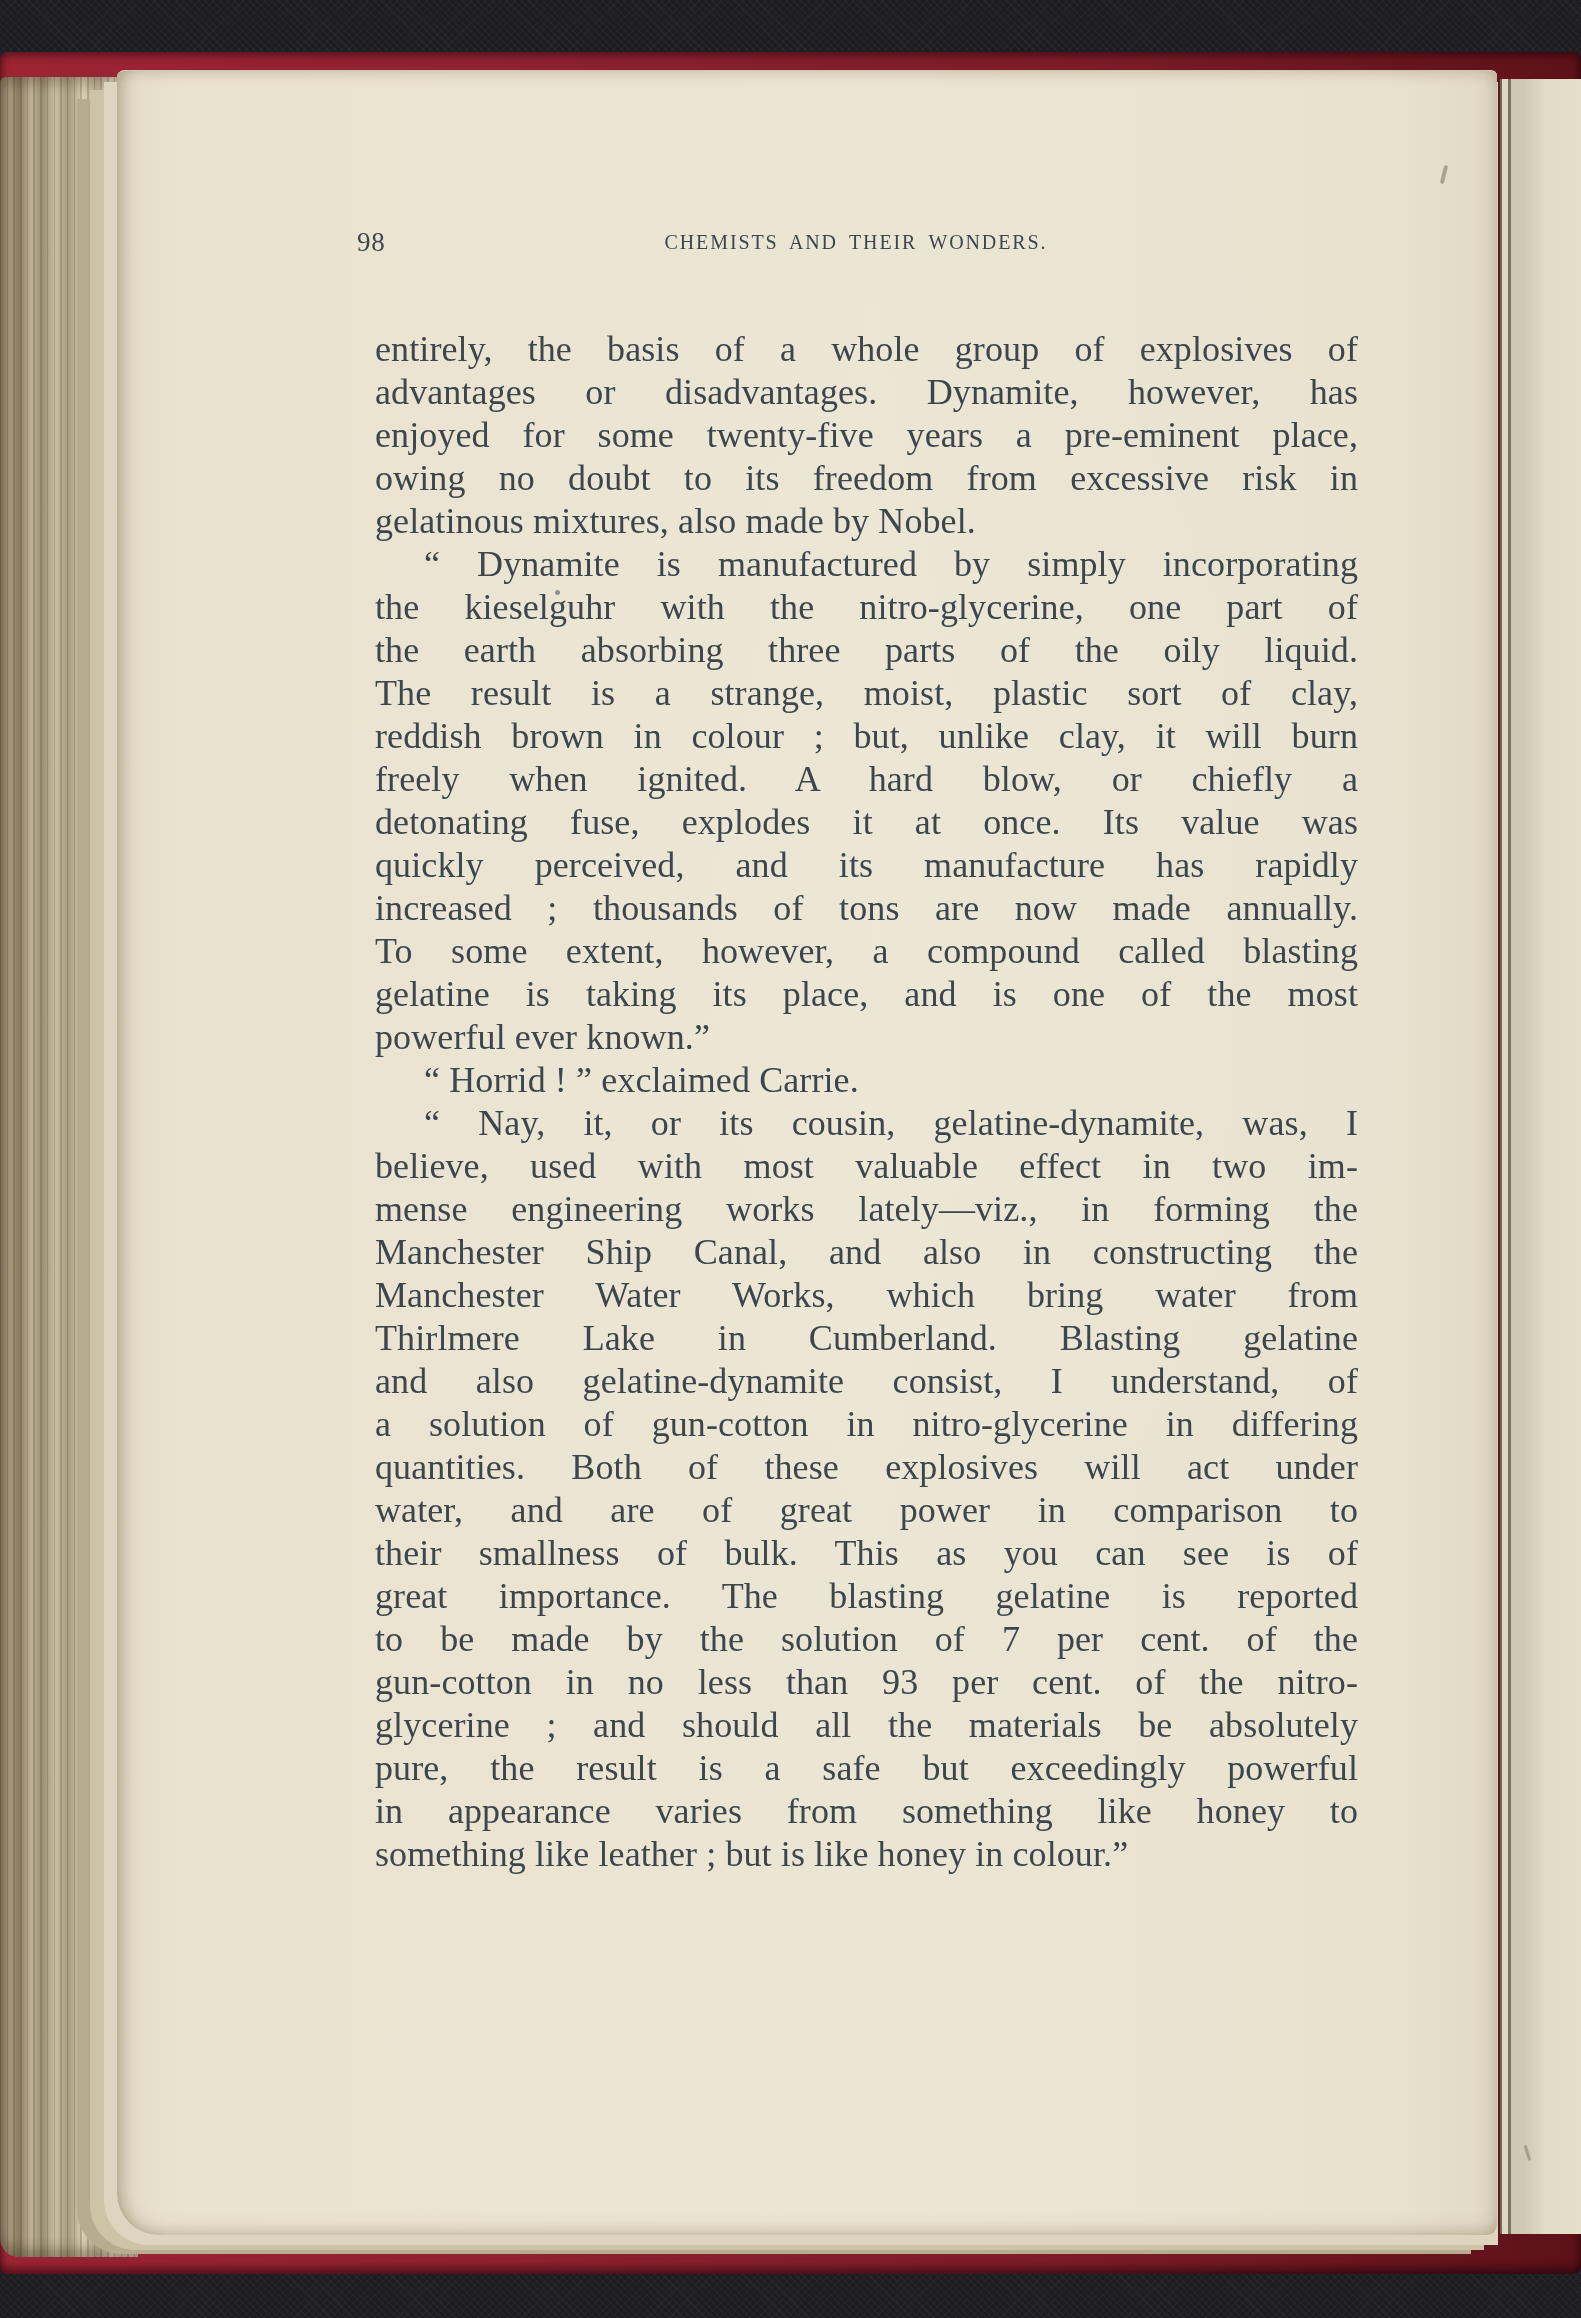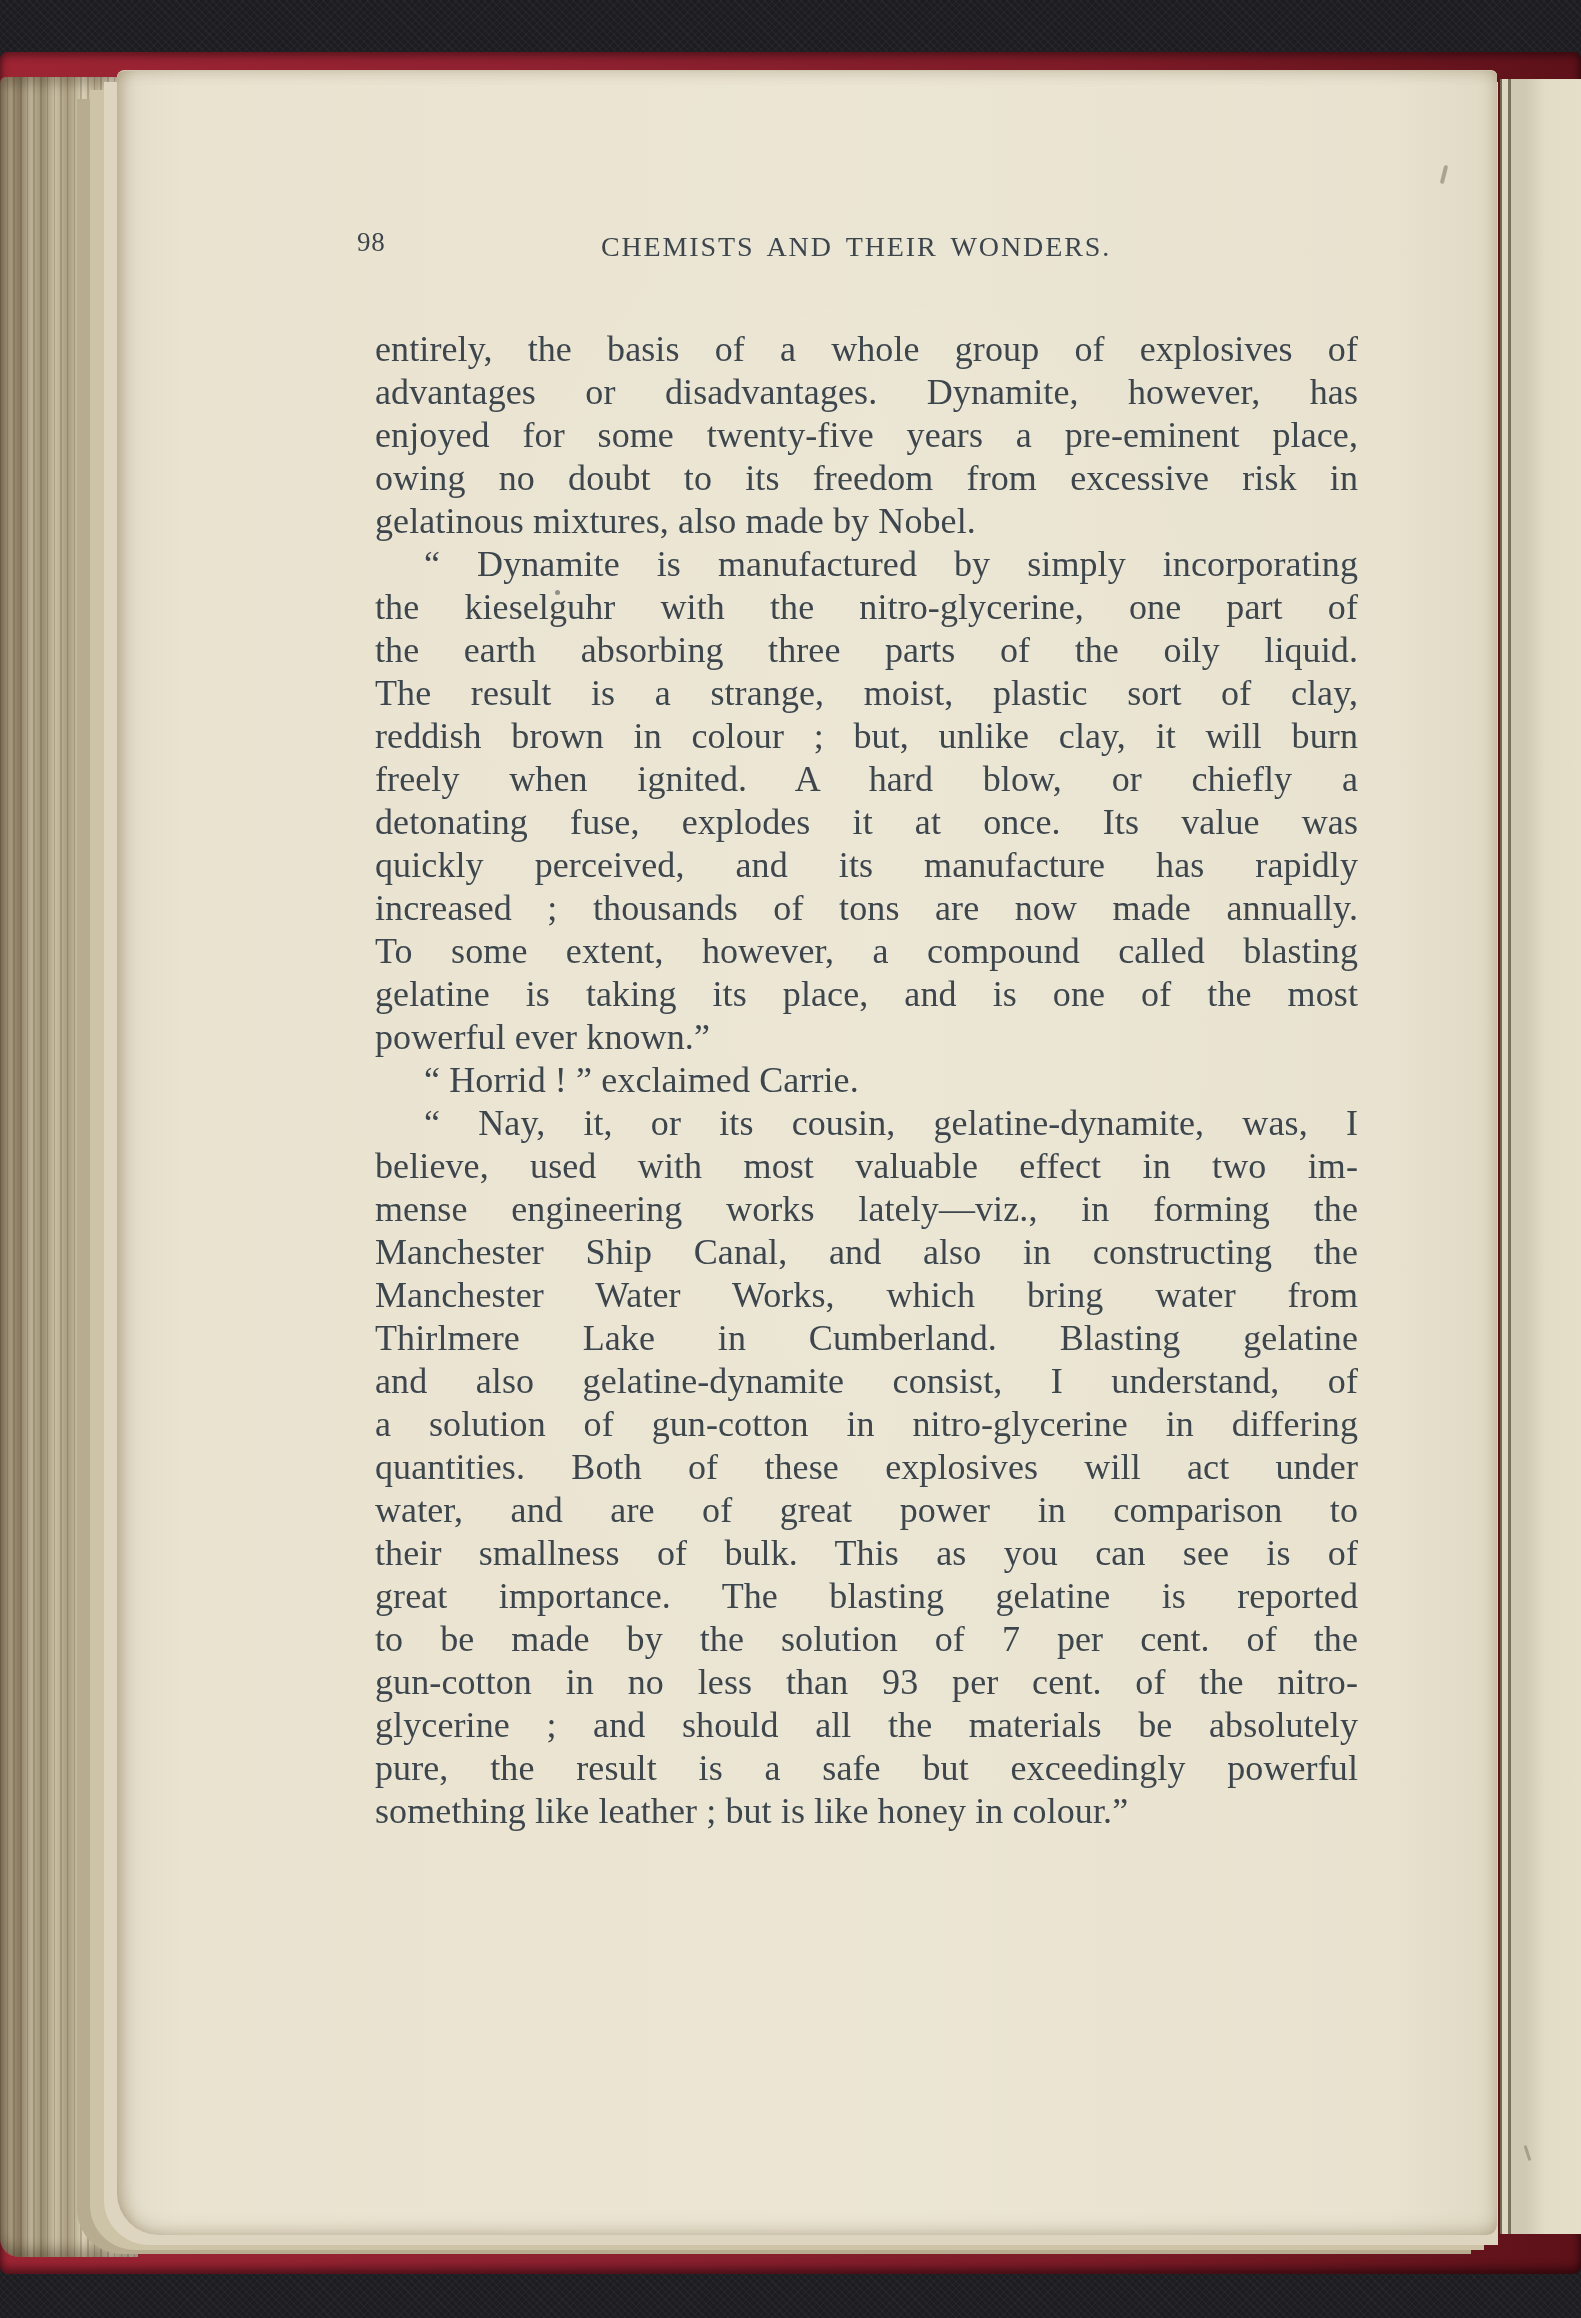--- a/index.html
+++ b/index.html
@@ -62,21 +62,21 @@
       inset -9px 0 19px -10.4px rgba(110,90,55,.30),
       inset 0 -10.4px 21px -12px rgba(110,90,55,.34),
       inset 0 9px 18px -12px rgba(110,90,55,.22);
   }
   .header-row{position:absolute;left:237px;top:154px;width:1004px;height:45px;color:#3d464d;}
   .page-number{
     position:absolute;left:3px;top:1.5px;font-size:27px;letter-spacing:0.7px;
   }
   .running-header{
     position:absolute;left:0;right:0;top:6px;text-align:center;
-    font-size:28px;letter-spacing:1.9px;word-spacing:4.5px;
+    font-size:20px;letter-spacing:1.9px;word-spacing:4.5px;
   }
   .page-text{
     position:absolute;left:237px;top:257px;width:1004px;
     font-size:36px;line-height:43px;color:#3d464d;letter-spacing:0.1px;
   }
   .line{text-align:justify;text-align-last:justify;white-space:normal;margin-left:21px;}
   .line.lastline{text-align-last:left;}
   .line.indent{text-indent:49px;}
   
   .mark{position:absolute;background:transparent;}
@@ -141,20 +141,21 @@
         <div class="line">and also gelatine-dynamite consist, I understand, of</div>
         <div class="line">a solution of gun-cotton in nitro-glycerine in differing</div>
         <div class="line">quantities.  Both of these explosives will act under</div>
         <div class="line">water, and are of great power in comparison to</div>
         <div class="line">their smallness of bulk.  This as you can see is of</div>
         <div class="line">great importance.  The blasting gelatine is reported</div>
         <div class="line">to be made by the solution of 7 per cent. of the</div>
         <div class="line">gun-cotton in no less than 93 per cent. of the nitro-</div>
         <div class="line">glycerine ; and should all the materials be absolutely</div>
         <div class="line">pure, the result is a safe but exceedingly powerful</div>
+        <div class="line">in appearance varies from something like honey to</div>
         <div class="line lastline">something like leather ; but is like honey in colour.”</div>
       </div>
     </div>
   <div class="mark speck-1"></div>
 </div>
 
 <div class="mark tick-top-right"></div>
 <div class="mark tick-bottom-right"></div>
 
 

